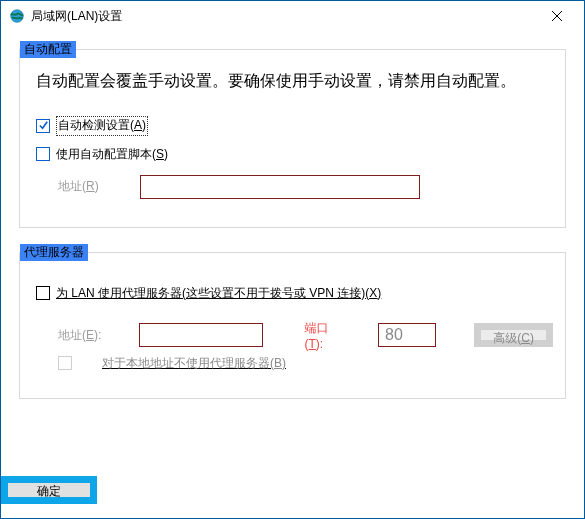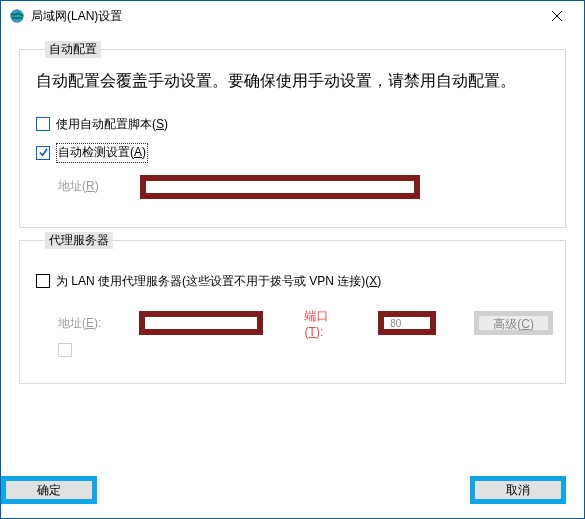--- a/index.html
+++ b/index.html
@@ -5,47 +5,47 @@
     * { box-sizing: border-box; margin: 0; padding: 0; }
     body { font-family: "Microsoft YaHei", "Segoe UI", Tahoma, sans-serif; font-size: 12px; background: #fff; color: #000; }
     .window { width: 585px; height: 519px; border: 1px solid #005a9e; background: #fff; display: flex; flex-direction: column; position: relative; }
     .titlebar { height: 30px; display: flex; align-items: center; padding: 0 6px 0 8px; justify-content: flex-end; }
     .title-icon { width: 16px; height: 16px; margin-right: 6px; display: inline-block; }
     .title-text { flex: 1; font-size: 12px; color: #000; }
     .close-btn { width: 42px; height: 28px; display: flex; align-items: center; justify-content: center; cursor: pointer;  }
     .close-btn svg { stroke: #000; stroke-width: 1; }
     .content { flex: 1; padding: 10px 18px 12px 18px; display: flex; flex-direction: column; }
     .group { border: 1px solid #d9d9d9; position: relative; margin-top: 8px; padding: 18px 12px 20px 16px; }
-    .group-legend { position: absolute; top: -9px; left: 25px; background: #e5e5e5; padding: 0 4px; font-size: 12px; }
+    .group-legend { position: absolute; top: -9px; left: 0; background: #3b82f6; padding: 0 4px; font-size: 12px; }
     .desc { font-size: 16px; line-height: 1.6; padding-right: 6px;}
     .checkbox-row { display: flex; align-items: center; margin-top: 22px; }
     .checkbox-row + .checkbox-row { margin-top: 10px; }
     .cb { width: 14px; height: 14px; border: 1px solid #000; background: #fff; display: inline-flex; align-items: center; justify-content: center; margin-right: 6px; cursor: pointer; flex-shrink: 0; }
     .cb.blue { border-color: #0a5fcf; }
     .cb.disabled { border-color: #cfcfcf; cursor: default; }
     .cb svg { display: none; }
     .cb.checked svg { display: block; }
     .cblabel { font-size: 12px; cursor: pointer; }
     .boxed-label { border: 1px dotted #333; padding: 0 1px 1px 1px;}
     .cblabel.disabled { color: #8a8a8a; cursor: default; }
     .u { text-decoration: underline; }
     .field-row { display: flex; align-items: center; margin-top: 12px; }
     .indent1 { padding-left: 22px; gap: 24px; }
     .flabel { color: #9c9c9c; font-size: 12px; width: 58px; }
     .flabel2 { color: #ef4444; font-size: 12px; margin-left: 18px; margin-right: 8px;}
-    input.textbox { height: 24px; border: 6px solid #7f1d1d; background: #fff; padding: 0 6px; font-size: 10px; font-family: inherit; }
+    input.textbox { height: 24px; border: 1px solid #7f1d1d; background: #fff; padding: 0 6px; font-size: 16px; font-family: inherit; }
     input.textbox:disabled { background: #fff; color: #8a8a8a; }
-    .btn { height: 24px; border: 5px solid #0ea5e9; background: #e1e1e1; font-size: 12px; font-family: inherit; cursor: pointer; padding: 0 12px; }
+    .btn { height: 24px; border: 7px solid #0ea5e9; background: #e1e1e1; font-size: 12px; font-family: inherit; cursor: pointer; padding: 0 12px; }
     .btn:disabled { background: #ececec; border-color: #d0d0d0; color: #8a8a8a; cursor: default; }
     .btn-advanced { width: 80px; margin-left: 14px; }
     .footer { display: flex; justify-content: space-between; gap: 12px; padding: 12px 18px 14px 0; }
     .footer .btn { width: 96px; height: 28px; }
     .group1 { padding-bottom: 28px; }
-    .group2 { margin-top: 12px; padding-top: 28px; padding-bottom: 26px; }
-    .proxy-group .checkbox-row { margin-top: 4px;}
+    .group2 { margin-top: 24px; padding-top: 28px; padding-bottom: 26px; }
+    .proxy-group .checkbox-row { margin-top: 4px; text-decoration: underline;}
     .bypass-row { margin-top: 20px; }
   </style>
 </head>
 <body>
 
 <div class="window">
 
   <div class="titlebar">
     <span class="title-icon">
       <svg viewBox="0 0 16 16" width="16" height="16">
@@ -63,33 +63,33 @@
     </div>
   </div>
 
   <div class="content">
 
     <div class="group group1">
       <span class="group-legend">自动配置</span>
       <div class="desc">自动配置会覆盖手动设置。要确保使用手动设置，请禁用自动配置。</div>
 
       <div class="checkbox-row">
-        <span class="cb blue">
-          
-        </span>
-        <span class="cblabel">使用自动配置脚本(<span class="u">S</span>)</span>
-      </div>
-
-      <div class="checkbox-row">
         <span class="cb blue checked">
           <svg width="11" height="11" viewBox="0 0 12 12">
               <path d="M2 6 L5 9 L10 2" fill="none" stroke="#0a5fcf" stroke-width="1.8"></path>
             </svg>
         </span>
         <span class="cblabel boxed-label">自动检测设置(<span class="u">A</span>)</span>
+      </div>
+
+      <div class="checkbox-row">
+        <span class="cb blue">
+          
+        </span>
+        <span class="cblabel">使用自动配置脚本(<span class="u">S</span>)</span>
       </div>
 
       <div class="field-row indent1">
         <span class="flabel">地址(<span class="u">R</span>)</span>
         <input class="textbox" style="width: 280px;" disabled="" value="">
       </div>
     </div>
 
     <div class="group group2 proxy-group">
       <span class="group-legend">代理服务器</span>
@@ -106,23 +106,23 @@
         <input class="textbox" style="width: 124px;" disabled="" value="">
         <span class="flabel2">端口(<span class="u">T</span>):</span>
         <input class="textbox" style="width: 58px;" disabled="" value="80">
         <button class="btn btn-advanced" disabled="">高级(<span class="u">C</span>)</button>
       </div>
 
       <div class="checkbox-row indent1 bypass-row">
         <span class="cb disabled">
           
         </span>
+        <span class="cblabel disabled">对于本地地址不使用代理服务器(<span class="u">B</span>)</span>
       </div>
     </div>
 
     <div style="flex:1"></div>
   </div>
 
   <div class="footer">
     <button class="btn">确定</button>
-    <button class="btn">取消</button>
   </div>
 </div>
 
 </body></html>

